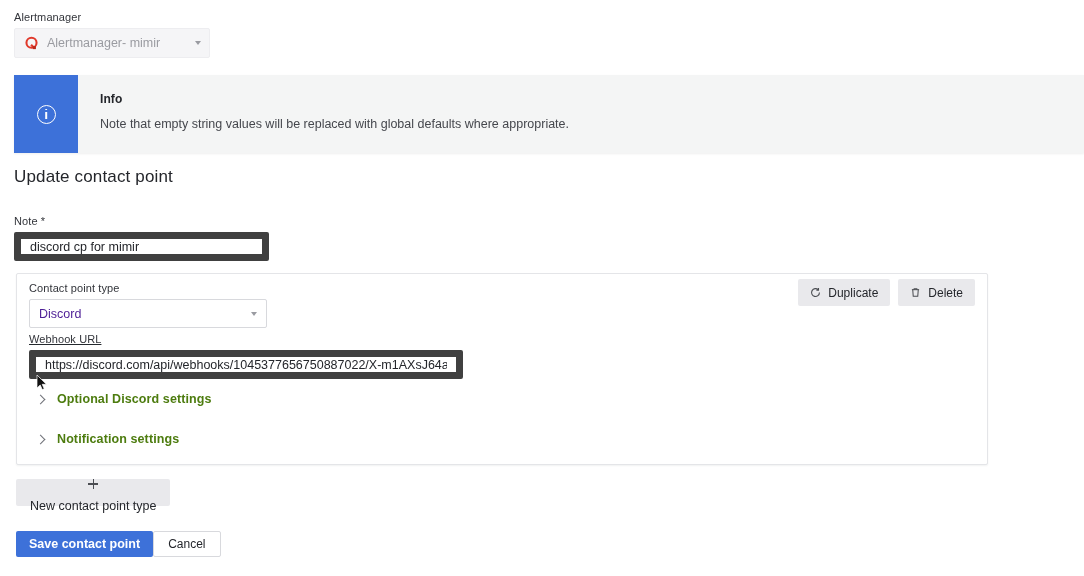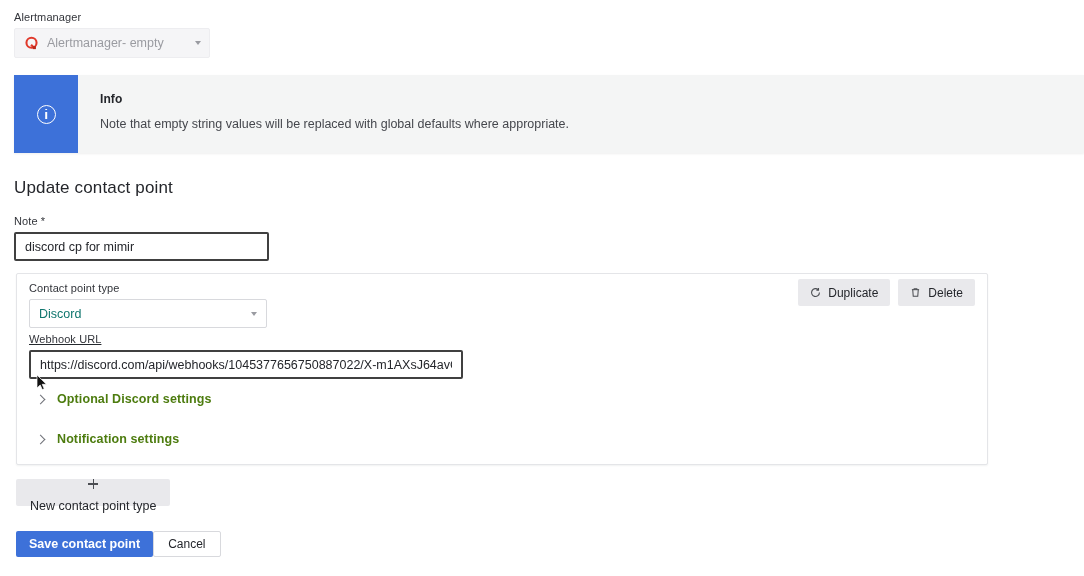--- a/index.html
+++ b/index.html
@@ -105,39 +105,39 @@
   .info-text {
     font-size: 12.5px;
     color: #45474d;
     line-height: 16px;
     margin-top: 9px;
   }
 
   
   .page-title {
     position: absolute;
-    left: 14px; top: 178px;
+    left: 14px; top: 167px;
     font-size: 17px;
     font-weight: normal;
     color: #24262b;
     letter-spacing: .15px;
   }
 
   
   .name-block { position: absolute; left: 14px; top: 214px; }
   .field-label {
     font-size: 11px;
     color: #32343a;
     line-height: 14px;
     margin-bottom: 4px;
     letter-spacing: .1px;
   }
   .text-input {
     width: 255px; height: 29px;
-    border: 2px solid #404040;
+    border: 7px solid #404040;
     border-radius: 2px;
     background: #fff;
     font-family: "Liberation Sans", sans-serif;
     font-size: 12.5px;
     color: #24262b;
     padding: 0 9px;
     outline: none;
   }
 
   
@@ -155,21 +155,21 @@
   .cp-type-block { position: absolute; left: 12px; top: 7px; }
   .select-input {
     width: 238px; height: 29px;
     border: 1px solid #d8d9dd;
     border-radius: 2px;
     background: #fff;
     display: flex;
     align-items: center;
     padding: 0 9px;
     font-size: 12.5px;
-    color: #0f766e;
+    color: #4c1d95;
   }
   .select-input .val { flex: 1 1 auto; }
 
   .card-actions {
     position: absolute;
     right: 12px; top: 5px;
     display: flex;
     gap: 8px;
   }
   .btn-secondary {
@@ -291,21 +291,21 @@
   <div class="am-block">
     <div class="am-label">Alertmanager</div>
     <div class="am-select">
       <span class="am-logo">
         <svg width="15" height="15" viewBox="0 0 16 16">
           <circle cx="8" cy="7.2" r="5.4" fill="none" stroke="#e0392b" stroke-width="2.2"></circle>
           <rect x="8.3" y="8.6" width="4.6" height="2.2" transform="rotate(45 8.3 8.6)" fill="#e0392b"></rect>
           <rect x="9.3" y="10.8" width="3.4" height="3.2" fill="#b8281c"></rect>
         </svg>
       </span>
-      <span class="am-text">Alertmanager- empty</span>
+      <span class="am-text">Alertmanager- mimir</span>
       <span class="chev"></span>
     </div>
   </div>
 
   <div class="info-banner">
     <div class="info-icon-box">
       <span class="info-i"></span>
     </div>
     <div class="info-body">
       <div class="info-title">Info</div>

